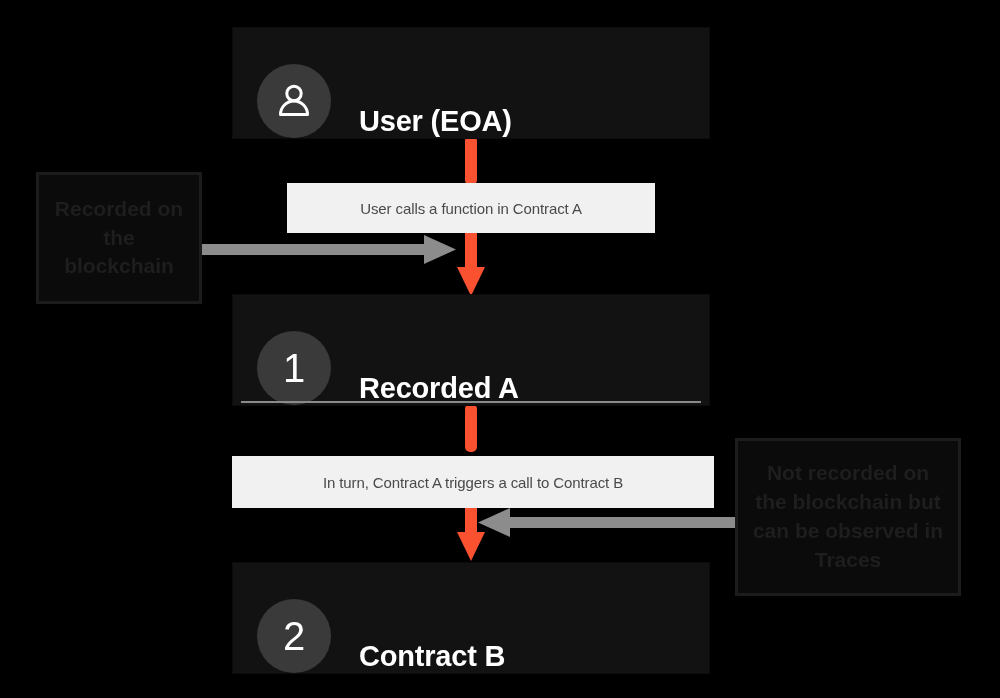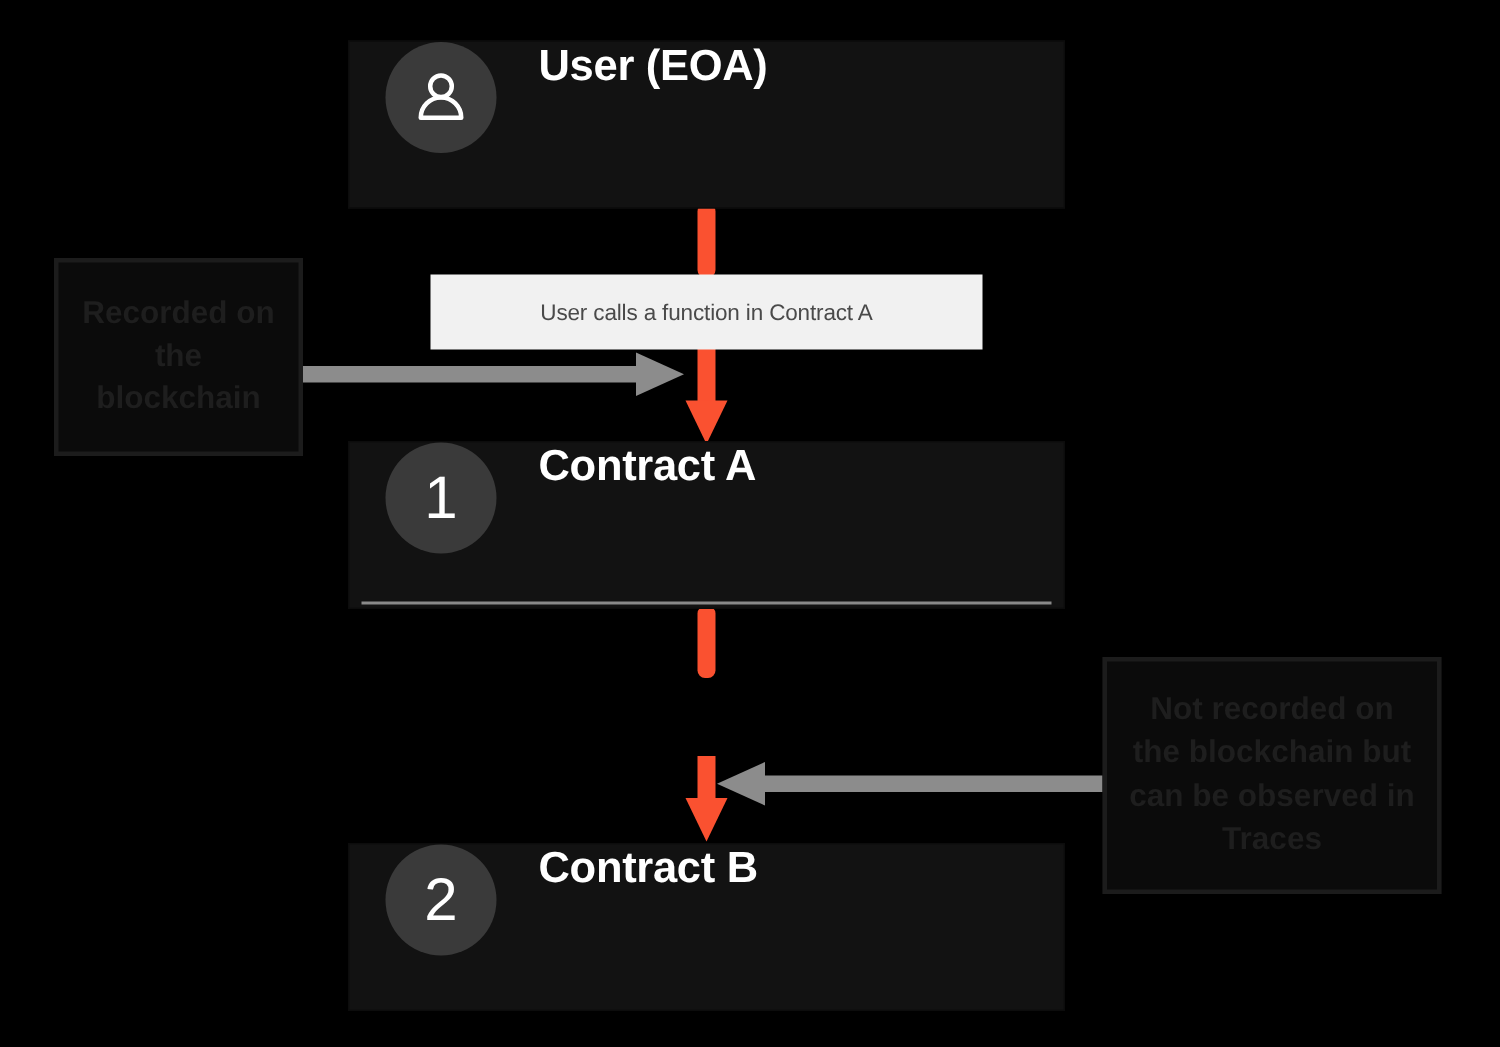--- a/index.html
+++ b/index.html
@@ -23,21 +23,21 @@
     inset: 0;
     width: 1000px;
     height: 698px;
   }
 
   
   .node {
     position: absolute;
     background: #121212;
     display: flex;
-    align-items: flex-start;
+    align-items: flex-end;
     padding-left: 24px;
     border: 1px solid #0c0c0c;
   }
   .node .badge {
     width: 74px;
     height: 74px;
     border-radius: 50%;
     background: #3a3a3a;
     display: flex;
     align-items: center;
@@ -154,24 +154,25 @@
     </div>
     <div class="node-title">User (EOA)</div>
   </div>
 
   <div id="msg-1" class="msg">User calls a function in Contract A</div>
 
   <div id="node-ca" class="node">
     <div class="badge">
       <span class="badge-num">1</span>
     </div>
-    <div class="node-title">Contract A</div>
+    <div class="node-title">Recorded A</div>
     <div class="underline"></div>
   </div>
 
+  <div id="msg-2" class="msg">In turn, Contract A triggers a call to Contract B</div>
 
   <div id="node-cb" class="node">
     <div class="badge">
       <span class="badge-num">2</span>
     </div>
     <div class="node-title">Contract B</div>
   </div>
 
   <div id="callout-left" class="callout">Recorded on the blockchain</div>
 

